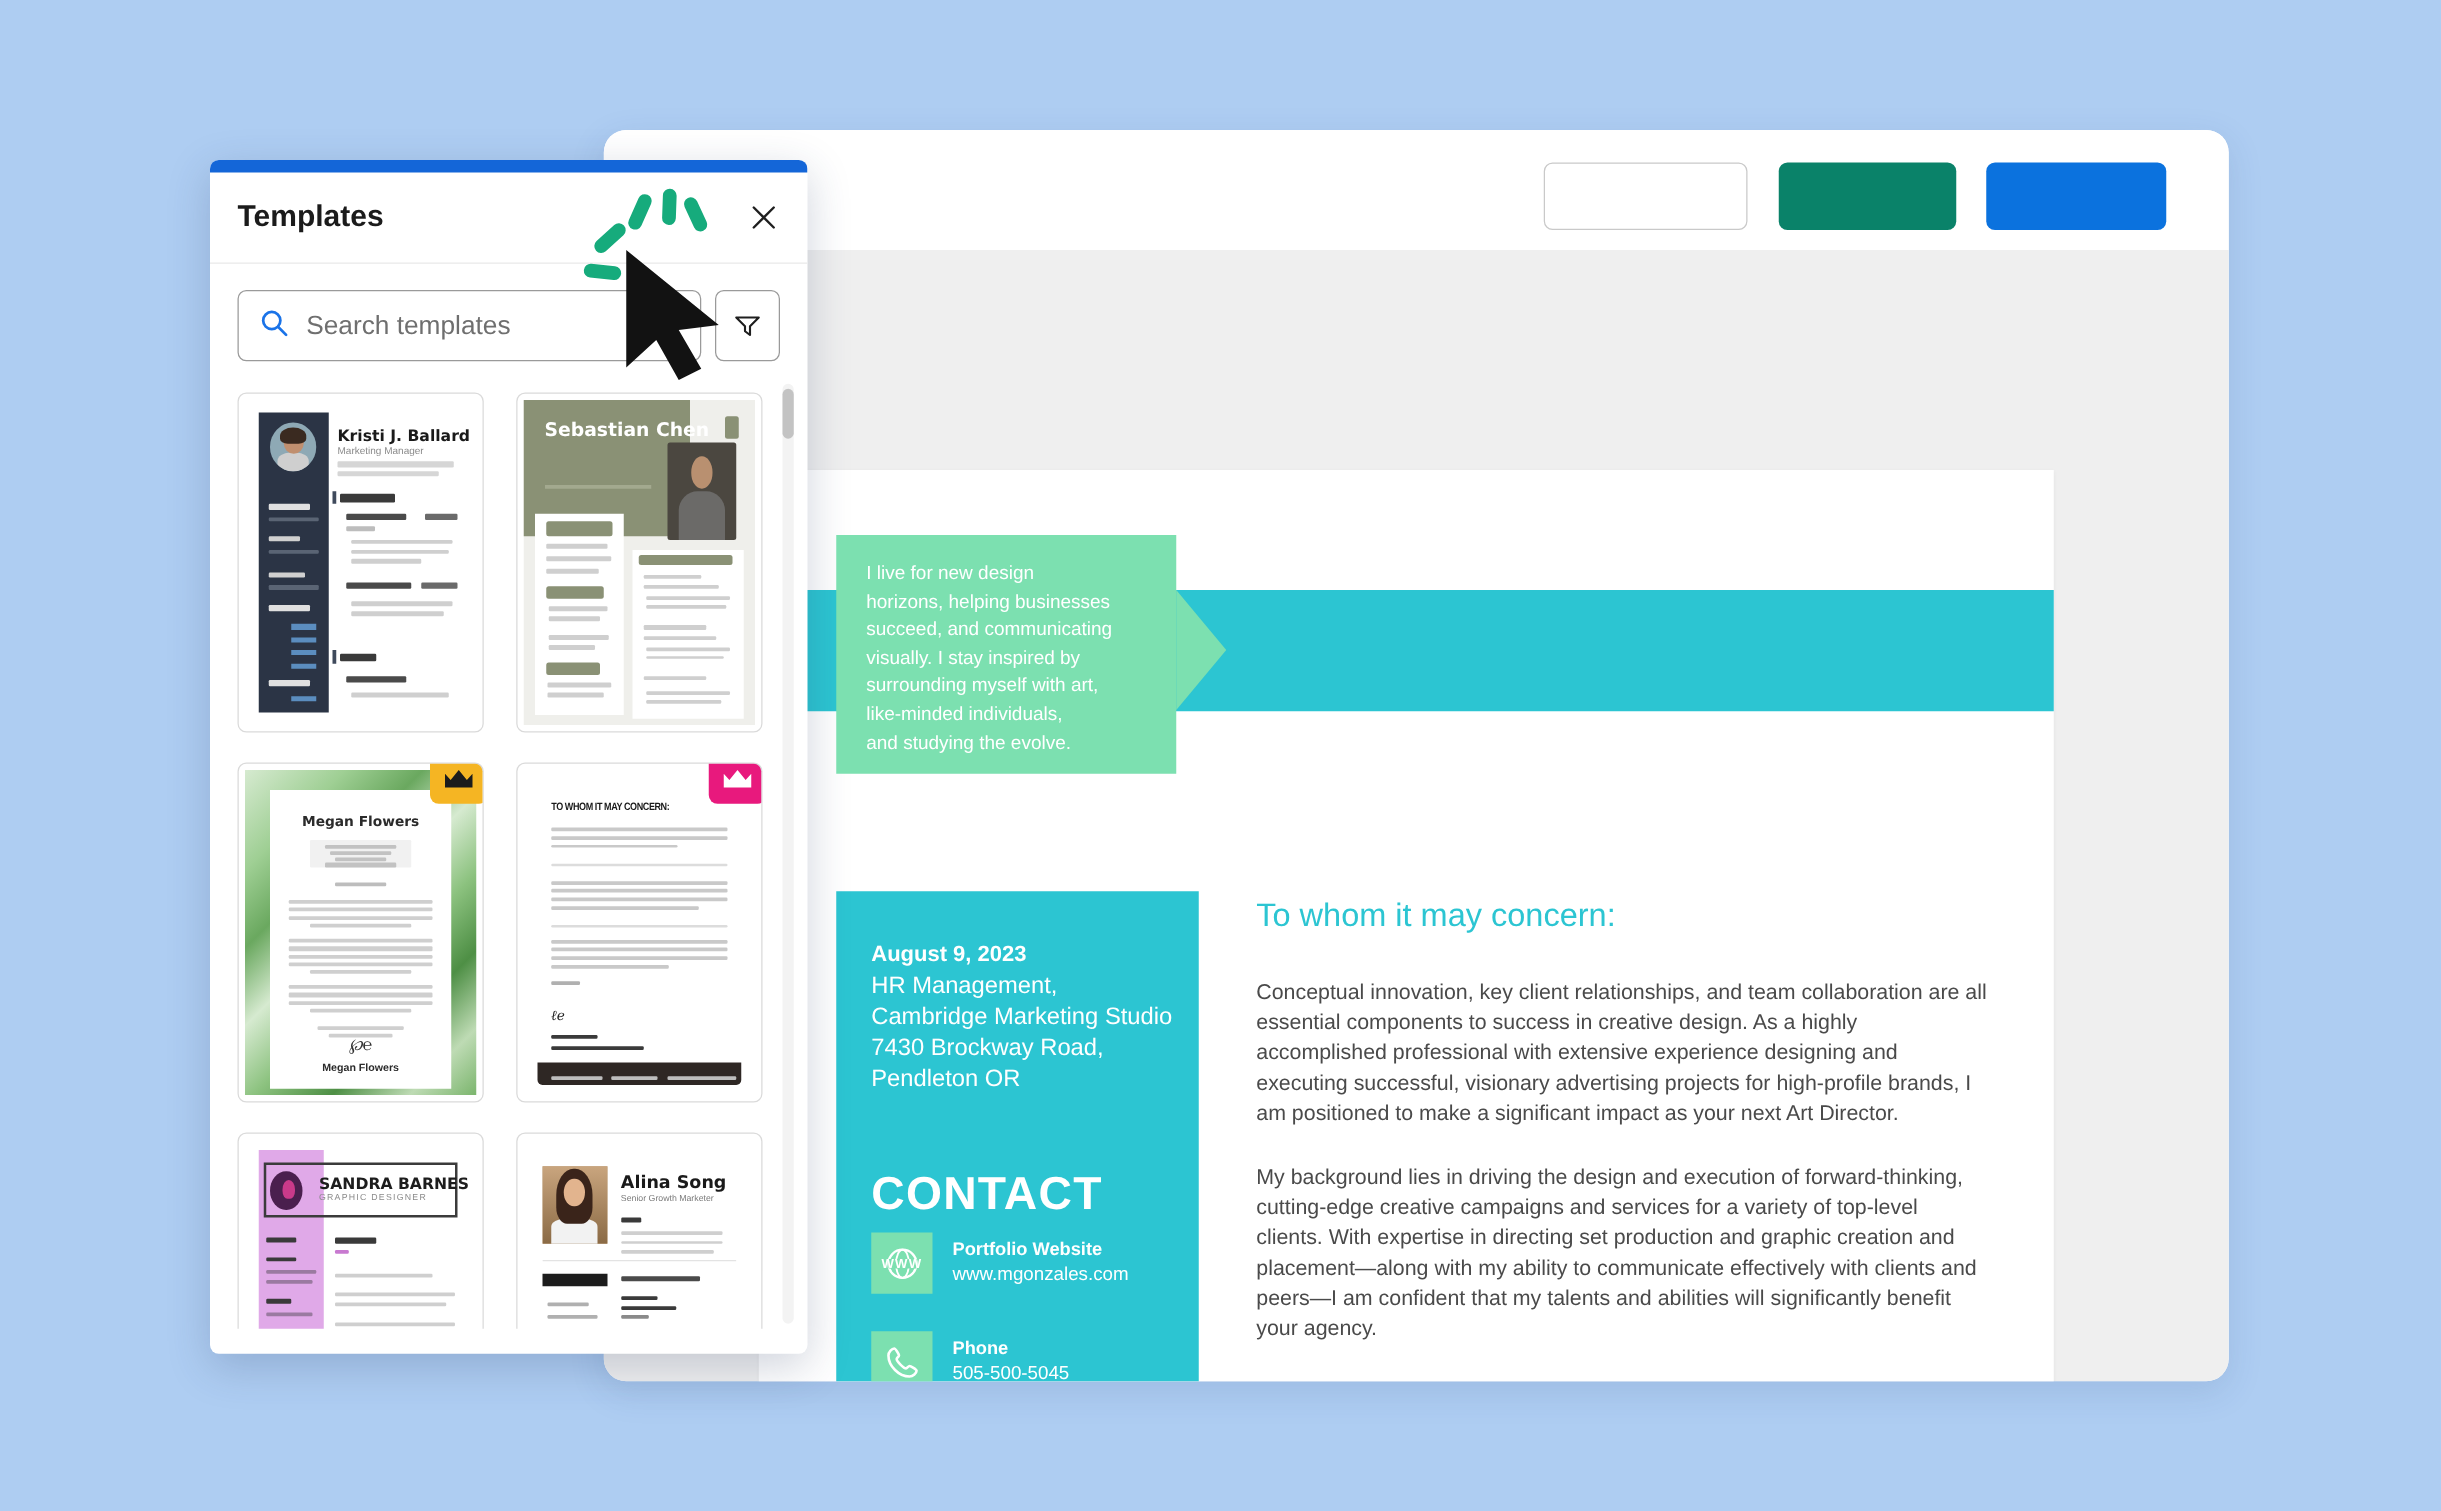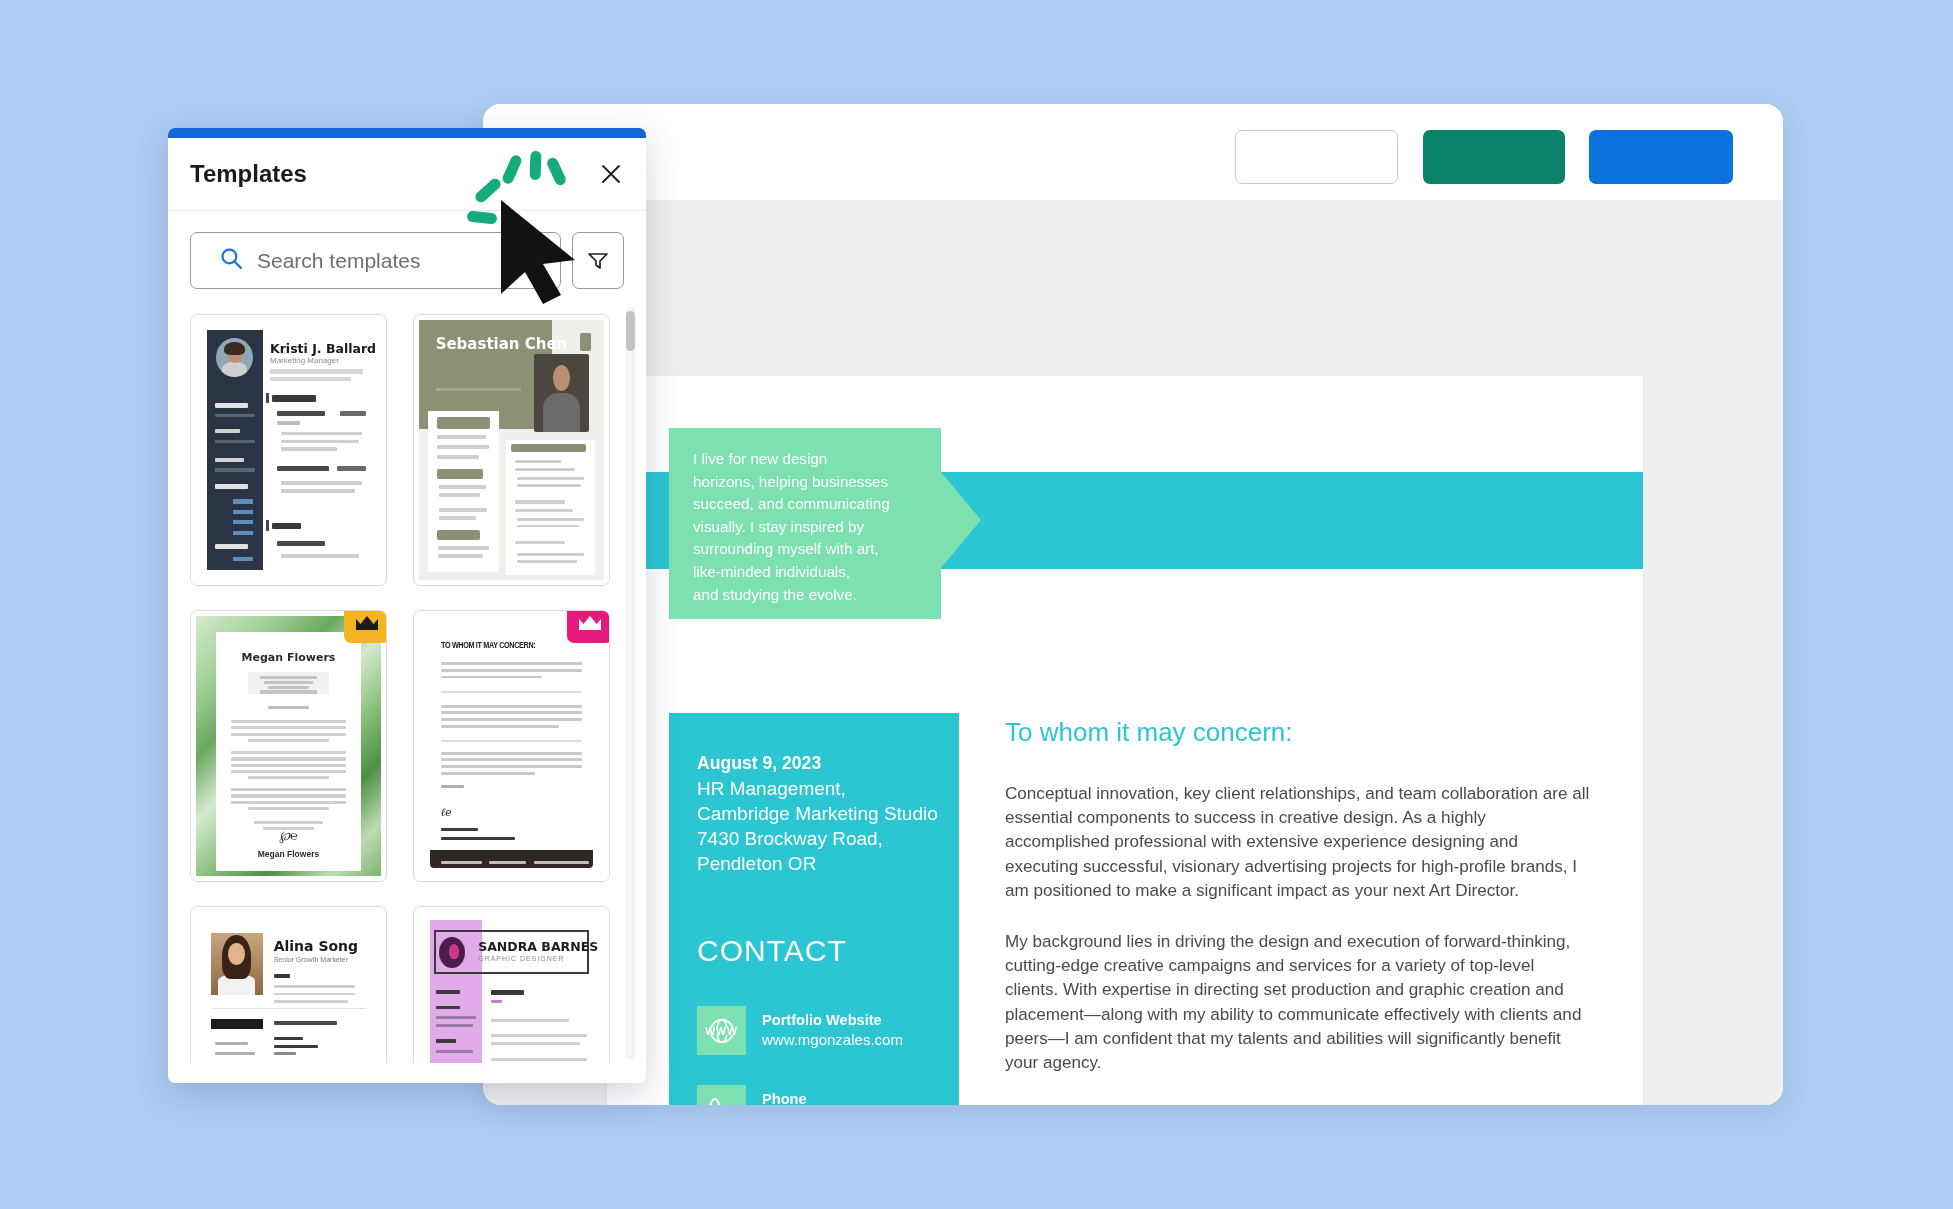--- a/index.html
+++ b/index.html
@@ -91,23 +91,23 @@
   .doc-body { position: relative; display: flex; padding-top: 52px; }
   .doc-left {
     width: 290px; margin-left: 62px;
     background: #2cc5d2; color: #ffffff;
     padding: 38px 0 60px 28px;
     min-height: 620px;
   }
   .addr-date { font-weight: 700; font-size: 17.6px; line-height: 25px; }
   .addr-line { font-size: 19px; line-height: 25px; }
   .contact-head {
-    font-size: 30px; letter-spacing: 1px; margin-top: 58px; margin-bottom: 38px;
+    font-size: 37px; letter-spacing: 1px; margin-top: 58px; margin-bottom: 10px;
     font-family: "Liberation Sans Narrow", "Liberation Sans", sans-serif;
-    font-weight: 400;
+    font-weight: 700;
   }
   .contact-row { display: flex; align-items: center; margin-bottom: 30px; }
   .contact-icon {
     width: 49px; height: 49px; background: #7ce0b0;
     display: flex; align-items: center; justify-content: center;
     flex: none; margin-right: 16px;
   }
   .contact-icon svg { width: 30px; height: 30px; }
   .ci-www { font-size: 10.5px; font-weight: 700; color: #fff; letter-spacing: 1px; }
   .contact-label { font-size: 14.6px; font-weight: 700; line-height: 19px; }
@@ -140,21 +140,21 @@
   }
   .tpl-title { font-size: 24px; font-weight: 700; color: #1b1b1b; }
   .tpl-close {
     position: absolute; right: 20px; top: 50%; transform: translateY(-50%);
     width: 30px; height: 30px; cursor: pointer;
     display: flex; align-items: center; justify-content: center;
   }
   .tpl-searchbar { display: flex; align-items: center; padding: 21px 22px 14px 22px; gap: 11px; }
   .tpl-search-input {
     flex: 1; height: 57px; border: 1.4px solid #9a9a9a; border-radius: 7px;
-    display: flex; align-items: center; padding: 0 28px; gap: 13px; background: #fff;
+    display: flex; align-items: center; padding: 0 16px; gap: 13px; background: #fff;
   }
   .tpl-search-text { font-size: 21px; color: #6f6f6f; }
   .tpl-filter-btn {
     width: 52px; height: 57px; border: 1.4px solid #9a9a9a; border-radius: 7px;
     display: flex; align-items: center; justify-content: center; background: #fff;
   }
 
   .tpl-grid-wrap { position: relative; height: 760px; overflow: hidden; }
   .tpl-grid {
     display: grid; grid-template-columns: 1fr 1fr;
@@ -529,20 +529,48 @@
             </div>
             <div class="mbar" style="position:absolute;left:12%;bottom:4.5%;width:22%;height:1.2%;background:#bdbdbd"></div>
             <div class="mbar" style="position:absolute;left:38%;bottom:4.5%;width:20%;height:1.2%;background:#bdbdbd"></div>
             <div class="mbar" style="position:absolute;left:62%;bottom:4.5%;width:30%;height:1.2%;background:#bdbdbd"></div>
           </div>
             </div>
         </div>
 
         <div class="tpl-card">
           <div class="mini">
+              <div class="t5">
+            <div class="t5-purple"></div>
+            <div class="t5-box"></div>
+            <div class="t5-av">
+                  <div class="t5-av2"></div>
+                </div>
+            <div class="t5-name">SANDRA BARNES</div>
+            <div class="t5-role">GRAPHIC DESIGNER</div>
+            <div class="mbar" style="position:absolute;left:9%;top:30%;width:13%;height:1.6%;background:#3a3a3a"></div>
+            <div class="mbar" style="position:absolute;left:9%;top:36%;width:13%;height:1.4%;background:#3a3a3a"></div>
+            <div class="mbar" style="position:absolute;left:9%;top:40%;width:22%;height:1.1%;background:#9a7aa0"></div>
+            <div class="mbar" style="position:absolute;left:9%;top:43%;width:20%;height:1.1%;background:#9a7aa0"></div>
+            <div class="mbar" style="position:absolute;left:9%;top:49%;width:11%;height:1.4%;background:#3a3a3a"></div>
+            <div class="mbar" style="position:absolute;left:9%;top:53%;width:20%;height:1.1%;background:#9a7aa0"></div>
+
+            <div class="mbar" style="position:absolute;left:39%;top:30%;width:18%;height:1.8%;background:#3a3a3a"></div>
+            <div class="mbar" style="position:absolute;left:39%;top:34%;width:6%;height:1%;background:#c87ad0"></div>
+            <div class="mbar" style="position:absolute;left:39%;top:41%;width:42%;height:1.2%;background:#cfcfcf"></div>
+            <div class="mbar" style="position:absolute;left:39%;top:47%;width:52%;height:1.2%;background:#cfcfcf"></div>
+            <div class="mbar" style="position:absolute;left:39%;top:50%;width:48%;height:1.2%;background:#cfcfcf"></div>
+            <div class="mbar" style="position:absolute;left:39%;top:56%;width:52%;height:1.2%;background:#cfcfcf"></div>
+
+          </div>
+            </div>
+        </div>
+
+        <div class="tpl-card">
+          <div class="mini">
               <div class="t6">
             <div class="t6-photo">
                   <div class="t6-ph-bg"></div>
                   <div class="t6-ph-shirt"></div>
                   <div class="t6-ph-hair"></div>
                   <div class="t6-ph-face"></div>
                 </div>
             <div class="t6-name">Alina Song</div>
             <div class="t6-role">Senior Growth Marketer</div>
             <div class="mbar" style="position:absolute;left:42%;top:24%;width:9%;height:1.4%;background:#3a3a3a"></div>
@@ -557,48 +585,20 @@
 
             <div class="mbar" style="position:absolute;left:42%;top:42%;width:34%;height:1.3%;background:#4a4a4a"></div>
             <div class="mbar" style="position:absolute;left:42%;top:48%;width:16%;height:1.2%;background:#3a3a3a"></div>
             <div class="mbar" style="position:absolute;left:42%;top:51%;width:24%;height:1.2%;background:#3a3a3a"></div>
             <div class="mbar" style="position:absolute;left:42%;top:54%;width:12%;height:1.1%;background:#8a8a8a"></div>
 
           </div>
             </div>
         </div>
 
-        <div class="tpl-card">
-          <div class="mini">
-              <div class="t5">
-            <div class="t5-purple"></div>
-            <div class="t5-box"></div>
-            <div class="t5-av">
-                  <div class="t5-av2"></div>
-                </div>
-            <div class="t5-name">SANDRA BARNES</div>
-            <div class="t5-role">GRAPHIC DESIGNER</div>
-            <div class="mbar" style="position:absolute;left:9%;top:30%;width:13%;height:1.6%;background:#3a3a3a"></div>
-            <div class="mbar" style="position:absolute;left:9%;top:36%;width:13%;height:1.4%;background:#3a3a3a"></div>
-            <div class="mbar" style="position:absolute;left:9%;top:40%;width:22%;height:1.1%;background:#9a7aa0"></div>
-            <div class="mbar" style="position:absolute;left:9%;top:43%;width:20%;height:1.1%;background:#9a7aa0"></div>
-            <div class="mbar" style="position:absolute;left:9%;top:49%;width:11%;height:1.4%;background:#3a3a3a"></div>
-            <div class="mbar" style="position:absolute;left:9%;top:53%;width:20%;height:1.1%;background:#9a7aa0"></div>
-
-            <div class="mbar" style="position:absolute;left:39%;top:30%;width:18%;height:1.8%;background:#3a3a3a"></div>
-            <div class="mbar" style="position:absolute;left:39%;top:34%;width:6%;height:1%;background:#c87ad0"></div>
-            <div class="mbar" style="position:absolute;left:39%;top:41%;width:42%;height:1.2%;background:#cfcfcf"></div>
-            <div class="mbar" style="position:absolute;left:39%;top:47%;width:52%;height:1.2%;background:#cfcfcf"></div>
-            <div class="mbar" style="position:absolute;left:39%;top:50%;width:48%;height:1.2%;background:#cfcfcf"></div>
-            <div class="mbar" style="position:absolute;left:39%;top:56%;width:52%;height:1.2%;background:#cfcfcf"></div>
-
-          </div>
-            </div>
-        </div>
-
       </div>
       <div class="tpl-scrollbar"></div>
       <div class="tpl-scrollthumb"></div>
     </div>
   </div>
 
   <div class="cursor-wrap">
     <div class="spark s1"></div>
     <div class="spark s2"></div>
     <div class="spark s3"></div>

